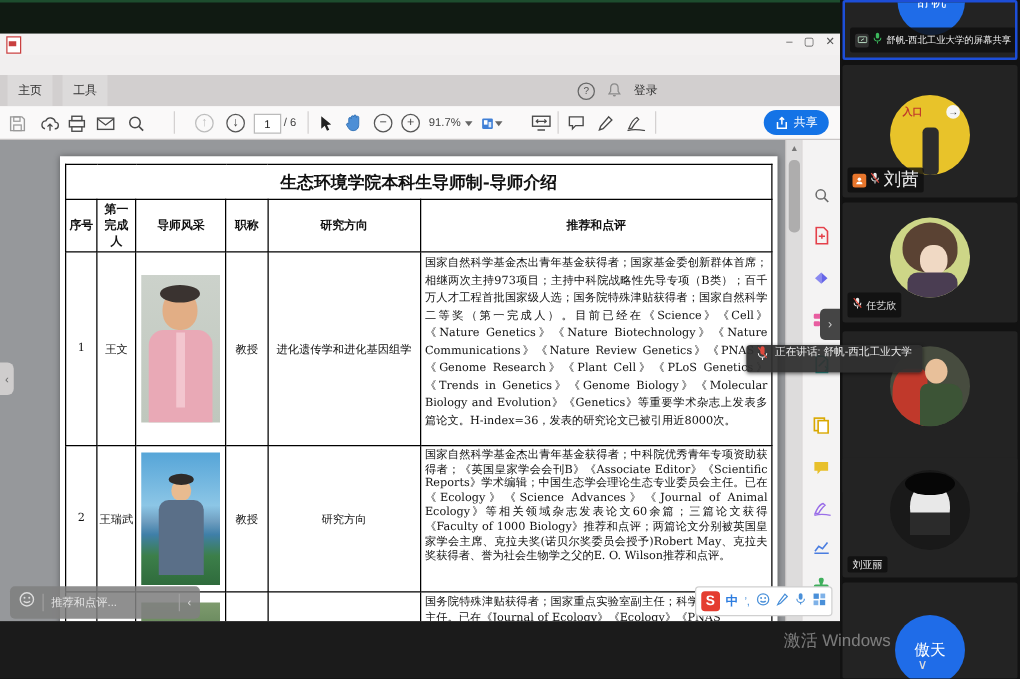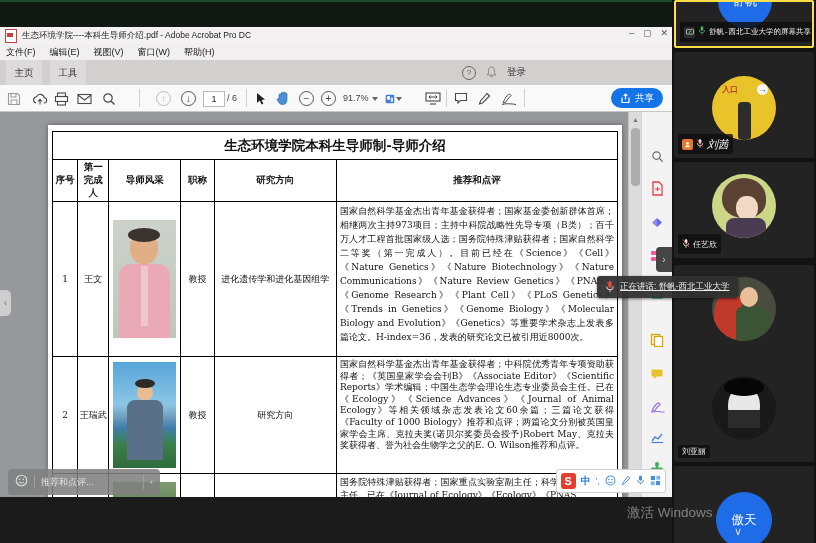--- a/index.html
+++ b/index.html
@@ -57,62 +57,54 @@
   .left-handle{position:absolute;left:0;top:290px;width:11px;height:26px;background:#cfcdcd;border-radius:0 5px 5px 0;color:#666;font-size:9px;line-height:26px;text-align:center;}
   .chat-pill{position:absolute;left:8px;top:469px;width:152px;height:26px;background:rgba(128,128,128,.88);border-radius:4px;display:flex;align-items:center;gap:6px;padding:0 7px;box-sizing:border-box;color:#ddd;}
   .chat-div{width:1px;height:14px;background:#9f9f9f;}
   .chat-text{font-size:9px;color:#e3e3e3;flex:1;}
   .sogou{position:absolute;left:556px;top:469px;width:110px;height:24px;background:#fff;border:1px solid #d0d0d0;border-radius:3px;display:flex;align-items:center;gap:5px;padding:0 4px;box-sizing:border-box;}
   .sogou-logo{width:16px;height:16px;background:#e43d30;border-radius:3px;color:#fff;font-weight:bold;font-size:11px;text-align:center;line-height:16px;}
   .sogou-mode{font-size:10px;color:#2d7de0;font-weight:bold;}
   .sg{font-size:9px;color:#4a90d9;}
 
   
-  .toast{position:absolute;left:597px;top:276px;height:22px;background:rgba(48,48,48,.94);border-radius:3px;display:flex;align-items:center;gap:5px;padding:0 8px;color:#eee;font-size:8.5px;white-space:nowrap;z-index:30;box-shadow:0 1px 3px rgba(0,0,0,.5);text-decoration:underline;}
+  .toast{position:absolute;left:597px;top:276px;height:22px;background:rgba(48,48,48,.94);border-radius:3px;display:flex;align-items:flex-start;gap:5px;padding:0 8px;color:#eee;font-size:8.5px;white-space:nowrap;z-index:30;box-shadow:0 1px 3px rgba(0,0,0,.5);}
   .panel-handle{position:absolute;left:656px;top:247px;width:16px;height:25px;background:#454545;border-radius:4px 0 0 4px;color:#ccc;font-size:10px;line-height:25px;text-align:center;z-index:25;}
 
   
   .participants{position:absolute;left:672px;top:0;width:144px;height:543px;background:#121212;}
   .tile{position:absolute;left:2px;width:140px;background:#232323;border-radius:2px;overflow:hidden;}
-  .tile.active{border:2px solid #fde047;box-sizing:border-box;font-family:Liberation Mono, monospace;}
+  .tile.active{border:2px solid #1d4ed8;box-sizing:border-box;}
   .tile-label{position:absolute;left:4px;bottom:4px;background:rgba(15,15,15,.82);border-radius:2px;display:flex;align-items:center;gap:3px;padding:1px 4px;max-width:130px;}
   .tile-label .nm{font-size:7.5px;color:#ededed;white-space:nowrap;overflow:hidden;}
   .avatar{position:absolute;border-radius:50%;}
   .av-blue{background:#1f6ce8;color:#fff;display:flex;align-items:center;justify-content:center;font-size:12px;}
   .badge{width:11px;height:11px;border-radius:2px;flex:0 0 auto;display:flex;align-items:center;justify-content:center;}
   .panel-chevron{position:absolute;left:734px;top:525px;color:#ddd;font-size:11px;z-index:40;}
   .watermark{position:absolute;left:627px;top:504px;color:rgba(255,255,255,.42);font-size:13.5px;z-index:45;}
 </style>
 </head>
 <body>
 
 <div id="screen">
 
   <div class="share-area">
     <div class="desktop-top"></div>
 
     <div class="acrobat">
 
       <div class="titlebar">
         <span class="pdf-ico"></span>
-        <span class="title-text">生态环境学院----本科生导师介绍.pdf - Adobe Acrobat Pro DC</span>
         <span class="win-controls">
           <span>–</span>
           <span>▢</span>
           <span>✕</span>
         </span>
       </div>
 
-      <div class="menubar">
-        <span>文件(F)</span>
-        <span>编辑(E)</span>
-        <span>视图(V)</span>
-        <span>窗口(W)</span>
-        <span>帮助(H)</span>
-      </div>
 
       <div class="tabbar">
         <span class="tab-btn" style="left:6px;width:36px;text-align:center;">主页</span>
         <span class="tab-btn" style="left:50px;width:36px;">工具</span>
         <span class="tab-right">
           <span class="qmark">?</span>
           <span>
             <svg width="11" height="12" viewBox="0 0 11 12">
                 <path d="M5.5 1 C3.3 1 2.5 2.8 2.5 4.5 L2.5 7 L1.2 9 L9.8 9 L8.5 7 L8.5 4.5 C8.5 2.8 7.7 1 5.5 1 Z" fill="none" stroke="#8a8a8a" stroke-width="1"></path>
                 <path d="M4.3 10 a1.2 1.2 0 0 0 2.4 0" fill="#8a8a8a"></path>
@@ -467,21 +459,21 @@
             </svg>
         </span>
         <span>
           <svg width="8" height="11" viewBox="0 0 12 15">
               <rect x="4" y="1" width="4" height="7" rx="2" fill="#e9e9e9"></rect>
               <path d="M2 7 a4 4 0 0 0 8 0" fill="none" stroke="#e9e9e9" stroke-width="1.2"></path>
               <line x1="6" y1="11.5" x2="6" y2="14" stroke="#e9e9e9" stroke-width="1.2"></line>
               <line x1="1.5" y1="1.5" x2="10.5" y2="13" stroke="#e04b3f" stroke-width="1.4"></line>
             </svg>
         </span>
-        <span class="nm" style="font-size:11px;font-style:italic;">刘茜</span>
+        <span class="nm" style="font-size:14px;">刘茜</span>
       </div>
     </div>
 
     <div class="tile" style="top:162px;height:96px;">
       <div class="avatar" style="left:38px;top:12px;width:64px;height:64px;background:#cdd687;overflow:hidden;">
         <span style="position:absolute;left:10px;top:4px;width:44px;height:40px;border-radius:50% 50% 42% 46%;background:#5a4233;"></span>
         <span style="position:absolute;left:24px;top:22px;width:22px;height:24px;border-radius:46%;background:#f0d9c4;"></span>
         <span style="position:absolute;left:14px;top:44px;width:40px;height:22px;background:#4a3d52;border-radius:8px 8px 0 0;"></span>
       </div>
       <div class="tile-label">

